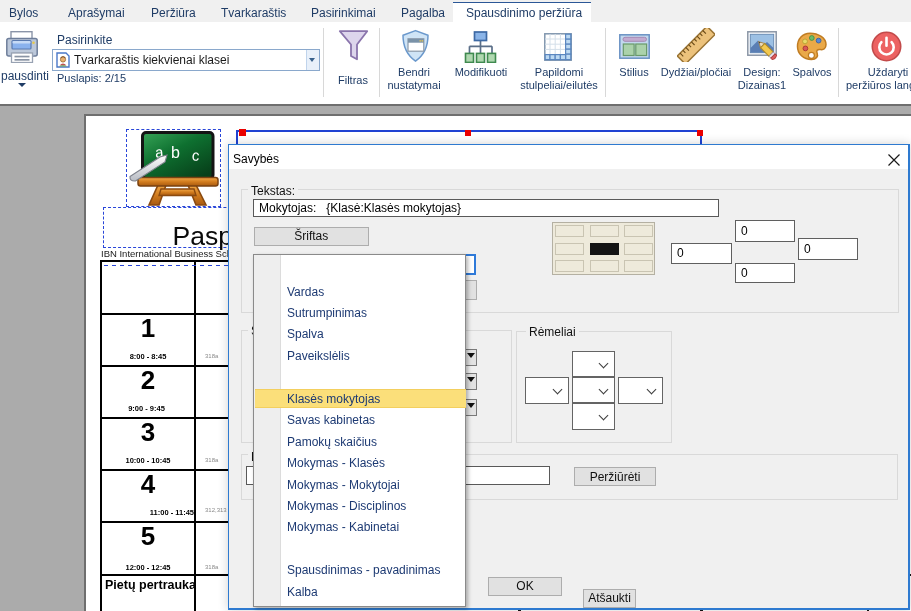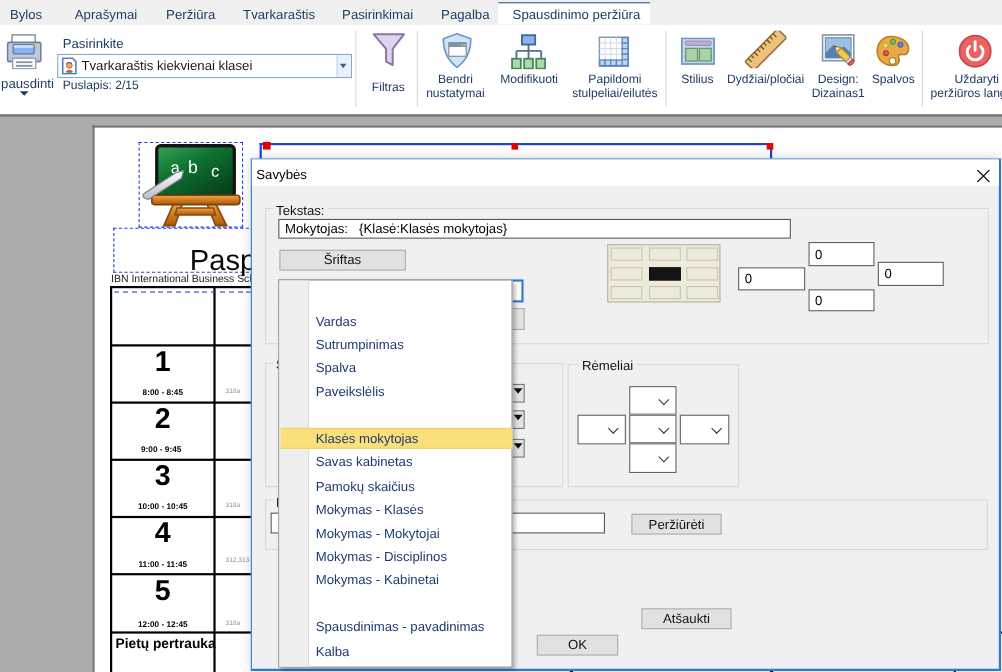--- a/index.html
+++ b/index.html
@@ -197,21 +197,21 @@
   <div class="abs" style="left:100px;top:521px;width:500px;height:2px;background:#000;"></div>
   <div class="abs" style="left:100px;top:573.5px;width:500px;height:2px;background:#000;"></div>
   <div class="abs" style="left:102px;top:313px;width:92px;height:26px;font-size:26px;font-weight:bold;color:#000;text-align:center;line-height:30px;">1</div>
   <div class="abs" style="left:102px;top:365px;width:92px;height:26px;font-size:26px;font-weight:bold;color:#000;text-align:center;line-height:30px;">2</div>
   <div class="abs" style="left:102px;top:417px;width:92px;height:26px;font-size:26px;font-weight:bold;color:#000;text-align:center;line-height:30px;">3</div>
   <div class="abs" style="left:102px;top:469px;width:92px;height:26px;font-size:26px;font-weight:bold;color:#000;text-align:center;line-height:30px;">4</div>
   <div class="abs" style="left:102px;top:521px;width:92px;height:26px;font-size:26px;font-weight:bold;color:#000;text-align:center;line-height:30px;">5</div>
   <div class="abs" style="left:102px;top:352px;width:92px;font-size:7.5px;font-weight:bold;color:#000;text-align:center;">8:00 - 8:45</div>
   <div class="abs" style="left:102px;top:404px;width:89px;font-size:7.5px;font-weight:bold;color:#000;text-align:center;">9:00 - 9:45</div>
   <div class="abs" style="left:102px;top:456px;width:92px;font-size:7.5px;font-weight:bold;color:#000;text-align:center;">10:00 - 10:45</div>
-  <div class="abs" style="left:102px;top:508px;width:92px;font-size:7.5px;font-weight:bold;color:#000;text-align:center;">11:00 - 11:45</div>
+  <div class="abs" style="left:102px;top:508px;width:92px;font-size:7.5px;font-weight:bold;color:#000;text-align:right;">11:00 - 11:45</div>
   <div class="abs" style="left:102px;top:563px;width:92px;font-size:7.5px;font-weight:bold;color:#000;text-align:center;">12:00 - 12:45</div>
   <div class="abs" style="left:205px;top:353px;font-size:6px;color:#8a8a8a;">318a</div>
   <div class="abs" style="left:205px;top:457px;font-size:6px;color:#8a8a8a;">318a</div>
   <div class="abs" style="left:205px;top:507px;font-size:6px;color:#8a8a8a;">312,313</div>
   <div class="abs" style="left:205px;top:564px;font-size:6px;color:#8a8a8a;">318a</div>
   <div class="abs" style="left:105px;top:577.5px;font-size:12.5px;font-weight:bold;color:#000;">Pietų pertrauka</div>
 </div>
 
 <div class="abs" style="left:236px;top:130px;width:466px;height:2px;background:#2042d2;"></div>
 <div class="abs" style="left:235.5px;top:130px;width:2px;height:16px;background:#2042d2;"></div>
@@ -271,21 +271,21 @@
   <div class="chev" style="left:325px;top:241px;"></div>
   <div class="abs cmb" style="left:389px;top:232px;width:45px;height:27px;"></div>
   <div class="chev" style="left:419px;top:241px;"></div>
 
   <div class="abs grp" style="left:11.5px;top:309px;width:657px;height:46px;"></div>
   <div class="abs grplbl" style="left:19px;top:305px;">Pavyzdys</div>
   <div class="abs inp" style="left:17px;top:320.5px;width:304px;height:19px;"></div>
   <div class="abs btn" style="left:345px;top:321.5px;width:82px;height:19.5px;line-height:18px;">Peržiūrėti</div>
 
   <div class="abs btn" style="left:259px;top:432px;width:74px;height:19px;line-height:17px;">OK</div>
-  <div class="abs btn" style="left:354px;top:408px;width:82px;height:19px;line-height:17px;">Atšaukti</div>
+  <div class="abs btn" style="left:354px;top:444px;width:53px;height:19px;line-height:17px;">Atšaukti</div>
 
   <div class="abs" style="left:24px;top:108.5px;width:213px;height:353px;background:#fff;border:1px solid #8a8a8a;box-shadow:2px 2px 4px rgba(0,0,0,0.3);">
     <div class="abs" style="left:0;top:0;width:26.5px;height:351px;background:#eeeeee;border-right:1px solid #dcdcdc;"></div>
     <div class="abs" style="left:0.5px;top:134.3px;width:211px;height:19.7px;background:#fbdf7a;border-top:1px solid #f3cf5e;border-bottom:1px solid #f3cf5e;"></div>
     <div class="mi" style="top:27.00px;">Vardas</div>
     <div class="mi" style="top:48.45px;">Sutrumpinimas</div>
     <div class="mi" style="top:69.90px;">Spalva</div>
     <div class="mi" style="top:91.35px;">Paveikslėlis</div>
     <div class="mi" style="top:134.25px;">Klasės mokytojas</div>
     <div class="mi" style="top:155.70px;">Savas kabinetas</div>

